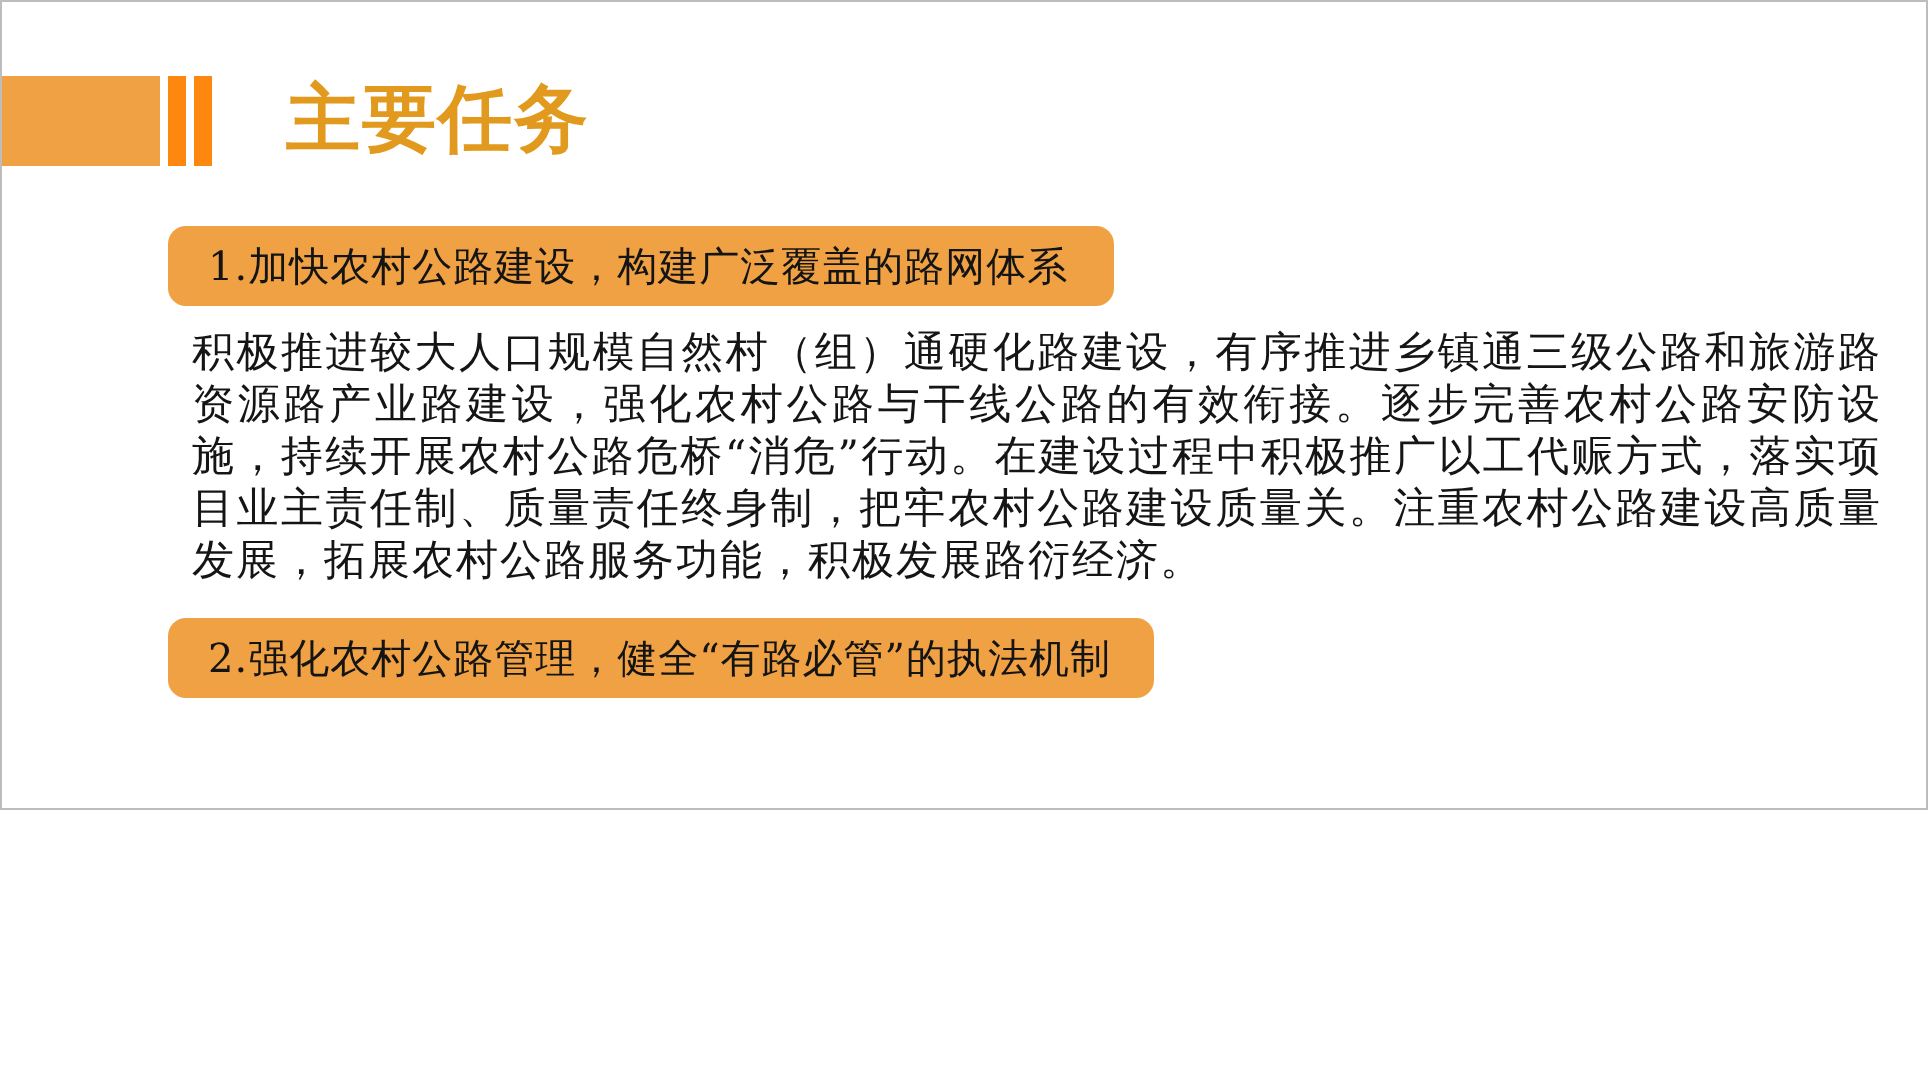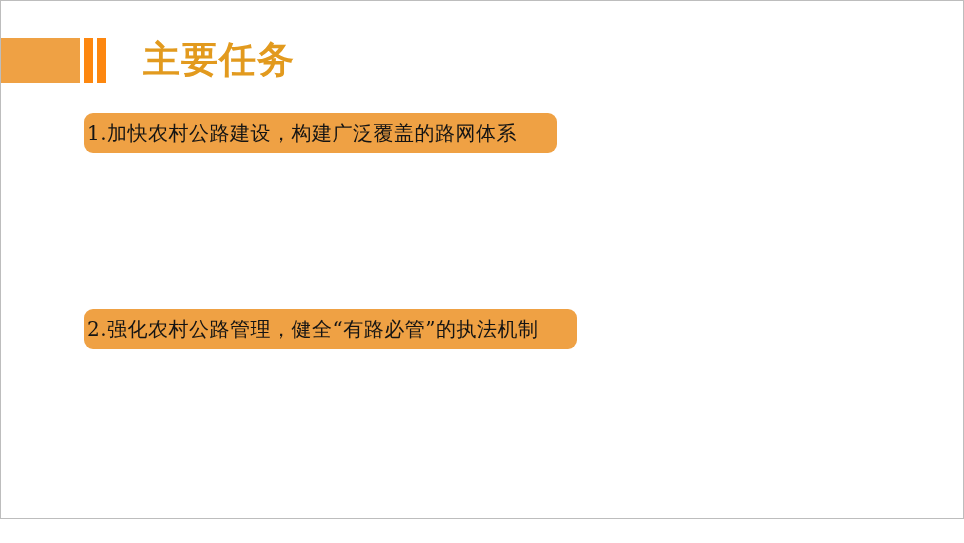--- a/index.html
+++ b/index.html
@@ -1,20 +1,20 @@
 <!DOCTYPE html>
 <html><head>
 <meta charset="utf-8">
 <style>
   html, body { margin: 0; padding: 0; background: #ffffff; }
 
   .slide {
     position: relative;
     width: 964px;
-    height: 519px;
+    height: 405px;
     box-sizing: border-box;
     background: #ffffff;
     border: 1px solid #bdbdbd;
     overflow: hidden;
     font-family: "DejaVu Serif", serif;
   }
 
   
   .hdr-block {
     position: absolute;
@@ -47,21 +47,21 @@
   
   .banner {
     position: absolute;
     left: 83px;
     height: 40px;
     box-sizing: border-box;
     background: #efa144;
     border-radius: 9px;
     display: flex;
     align-items: center;
-    padding-left: 3px;
+    padding-left: 20px;
     font-size: 20px;
     letter-spacing: 0.5px;
     color: #141414;
     white-space: nowrap;
     overflow: hidden;
   }
   .banner.s1 { top: 112px; width: 473px; }
   .banner.s2 { top: 308px; width: 493px; }
 
   
@@ -86,17 +86,18 @@
 <div class="slide">
 
   <div class="hdr-block"></div>
   <div class="hdr-bar b1"></div>
   <div class="hdr-bar b2"></div>
 
   <h1 class="title">主要任务</h1>
 
   <div class="banner s1">1.加快农村公路建设，构建广泛覆盖的路网体系</div>
 
+  <p class="bodytext p1">积极推进较大人口规模自然村（组）通硬化路建设，有序推进乡镇通三级公路和旅游路资源路产业路建设，强化农村公路与干线公路的有效衔接。逐步完善农村公路安防设施，持续开展农村公路危桥“消危”行动。在建设过程中积极推广以工代赈方式，落实项目业主责任制、质量责任终身制，把牢农村公路建设质量关。注重农村公路建设高质量发展，拓展农村公路服务功能，积极发展路衍经济。</p>
 
   <div class="banner s2">2.强化农村公路管理，健全“有路必管”的执法机制</div>
 
 
 </div>
 
 </body></html>

